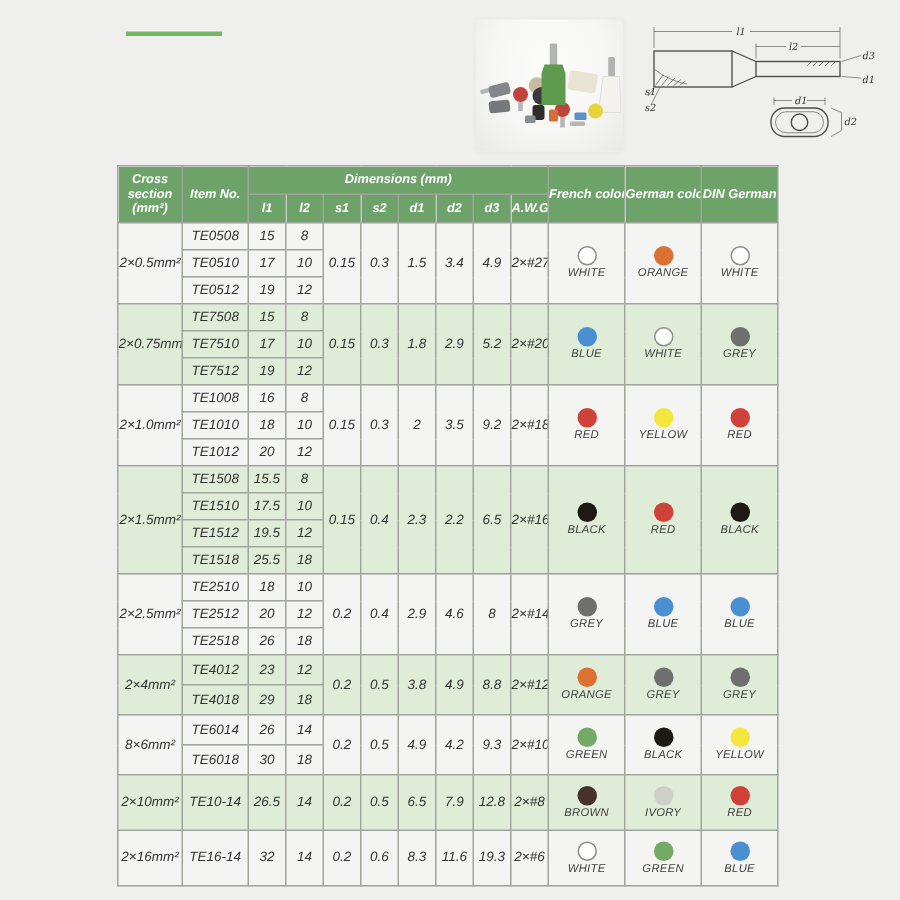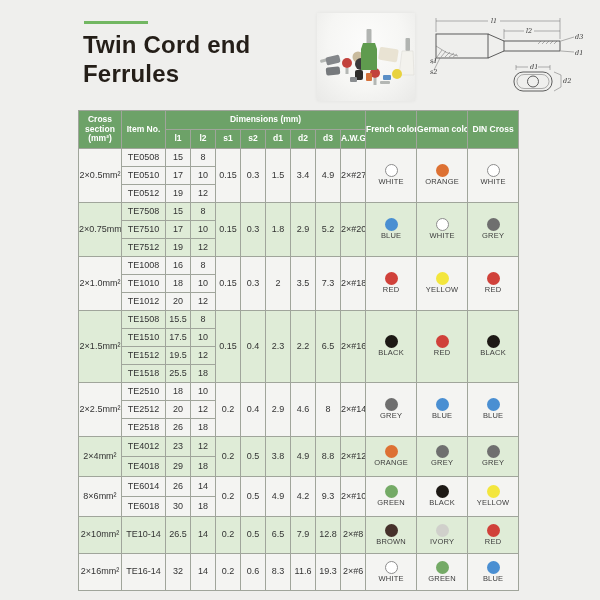--- a/index.html
+++ b/index.html
@@ -21,21 +21,21 @@
     box-shadow:0 0 4px rgba(0,0,0,0.05);
   }
   
   .drawing{position:absolute;left:430px;top:12px;width:165px;height:92px;}
   .dim-label{font-family:"DejaVu Serif",serif;font-style:italic;font-size:6.5px;fill:#333;}
   .outline{fill:none;stroke:#4c4c4c;stroke-width:0.9;}
   .thin{fill:none;stroke:#5a5a5a;stroke-width:0.45;}
   
   .spec-table{
     position:absolute;left:78px;top:110px;width:440px;
-    border-collapse:collapse;table-layout:fixed;
+    border-collapse:collapse;table-layout:fixed;font-style:italic;
   }
   .spec-table th,.spec-table td{
     border:1px solid #a0a59b;padding:0;text-align:center;vertical-align:middle;
     overflow:hidden;
   }
   .spec-table thead th{
     background:#6da268;color:#ffffff;font-weight:bold;font-size:8.5px;
     line-height:1.15;white-space:nowrap;
   }
   .spec-table thead th.wrap{white-space:normal;}
@@ -48,24 +48,20 @@
   .dot{width:13px;height:13px;border-radius:50%;box-sizing:border-box;}
   .dot.bordered{border:1px solid #8d8d8d;}
   .swatch-label{font-size:7.5px;color:#3d3d3d;letter-spacing:0.2px;}
 </style>
 </head>
 <body>
 
 <div class="page">
 
   <div class="accent-line"></div>
-  <div class="page-title">
-    <div>Twin Cord end</div>
-    <div>Ferrules</div>
-  </div>
 
   <div class="photo">
     <svg width="98" height="88" viewBox="0 0 98 88">
 
       <rect x="3" y="46" width="9" height="3" rx="1" fill="#b4b7b4" transform="rotate(-14 7 47)"></rect>
       <rect x="49.5" y="16" width="5" height="15" rx="1" fill="#b1b4b1"></rect>
       <rect x="88.5" y="25" width="4.5" height="13" rx="1" fill="#b1b4b1"></rect>
       <rect x="63" y="68" width="10" height="3" rx="1" fill="#b4b7b4"></rect>
 
       <rect x="9" y="43" width="14" height="8" rx="2" fill="#84878a" transform="rotate(-14 16 47)"></rect>
@@ -172,21 +168,21 @@
         <col style="width:51px">
         <col style="width:51px">
     </colgroup>
     <thead>
       <tr>
         <th class="wrap" rowspan="2">Cross section (mm²)</th>
         <th rowspan="2">Item No.</th>
         <th colspan="8">Dimensions (mm)</th>
         <th rowspan="2">French color</th>
         <th rowspan="2">German color</th>
-        <th rowspan="2">DIN  Cross</th>
+        <th rowspan="2">DIN  German</th>
       </tr>
       <tr>
         <th>l1</th>
         <th>l2</th>
         <th>s1</th>
         <th>s2</th>
         <th>d1</th>
         <th>d2</th>
         <th>d3</th>
         <th>A.W.G</th>
@@ -275,21 +271,21 @@
         </tr>
         <tr style="height: 18px;">
           <td rowspan="3">2×1.0mm²</td>
           <td>TE1008</td>
           <td>16</td>
           <td>8</td>
           <td rowspan="3">0.15</td>
           <td rowspan="3">0.3</td>
           <td rowspan="3">2</td>
           <td rowspan="3">3.5</td>
-          <td rowspan="3">7.3</td>
+          <td rowspan="3">9.2</td>
           <td rowspan="3">2×#18</td>
           <td rowspan="3">
             <div class="swatch">
               <span class="dot" style="background: rgb(208, 65, 58);"></span>
               <div class="swatch-label">RED</div>
             </div>
           </td>
           <td rowspan="3">
             <div class="swatch">
               <span class="dot" style="background: rgb(243, 230, 61);"></span>

